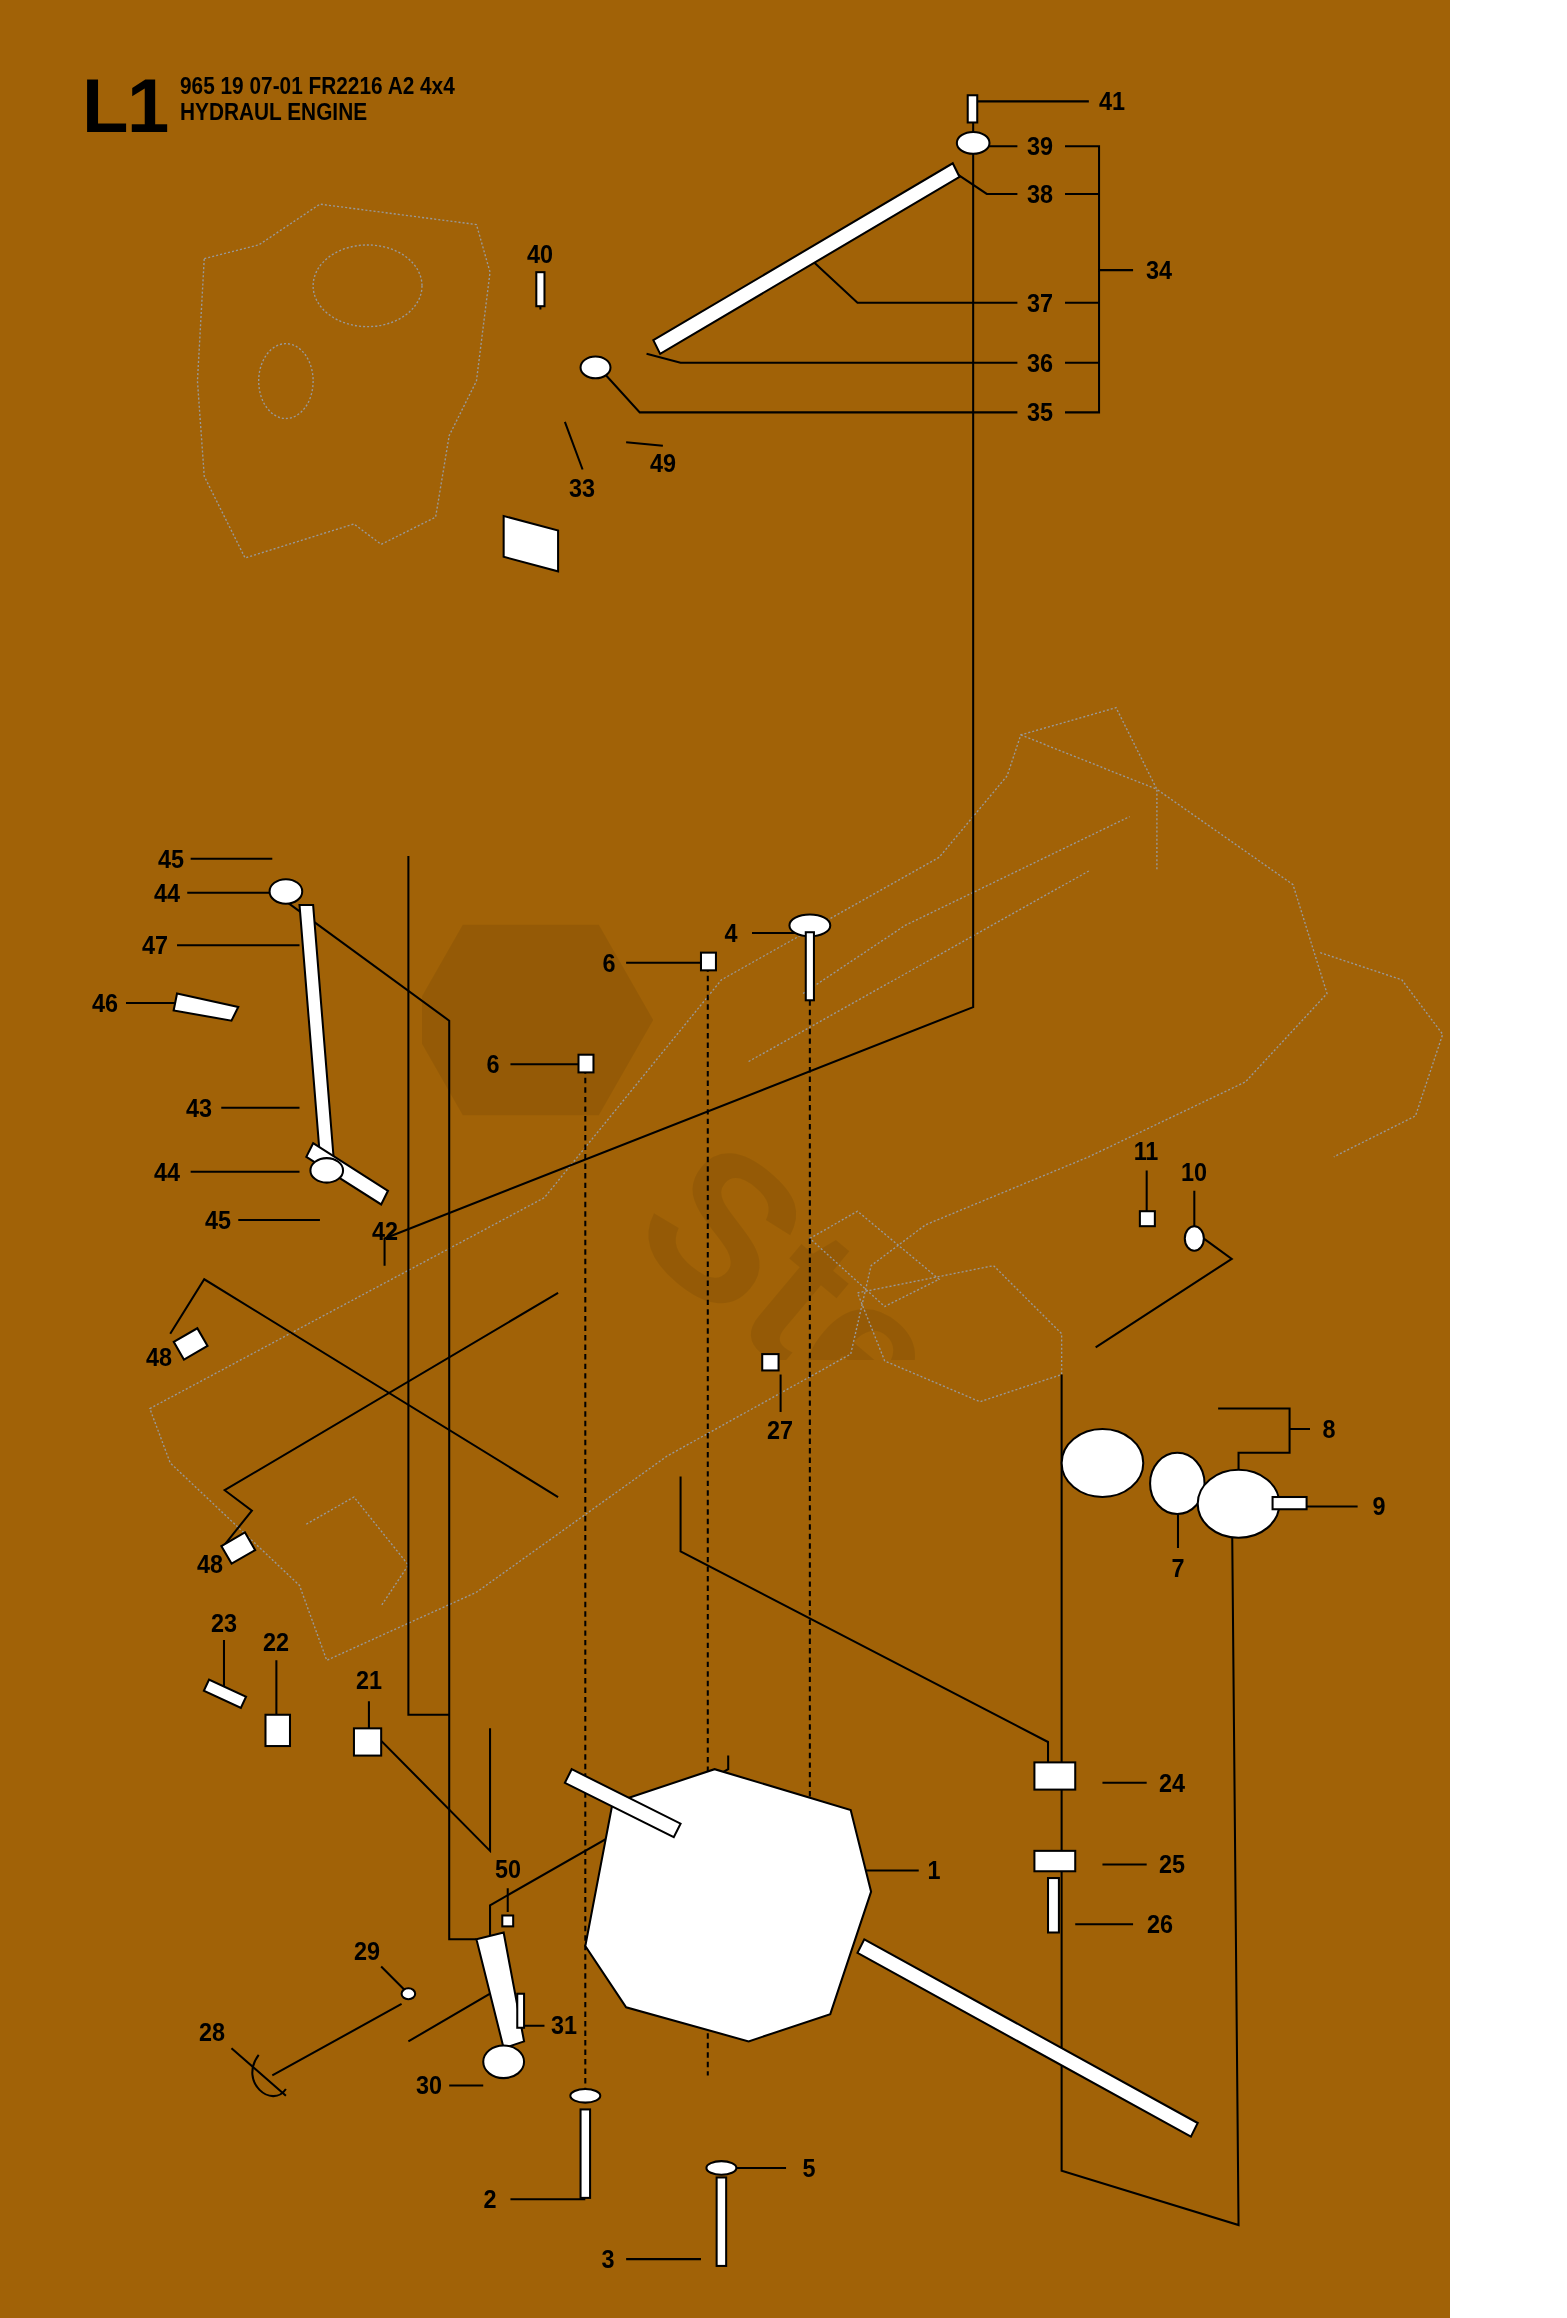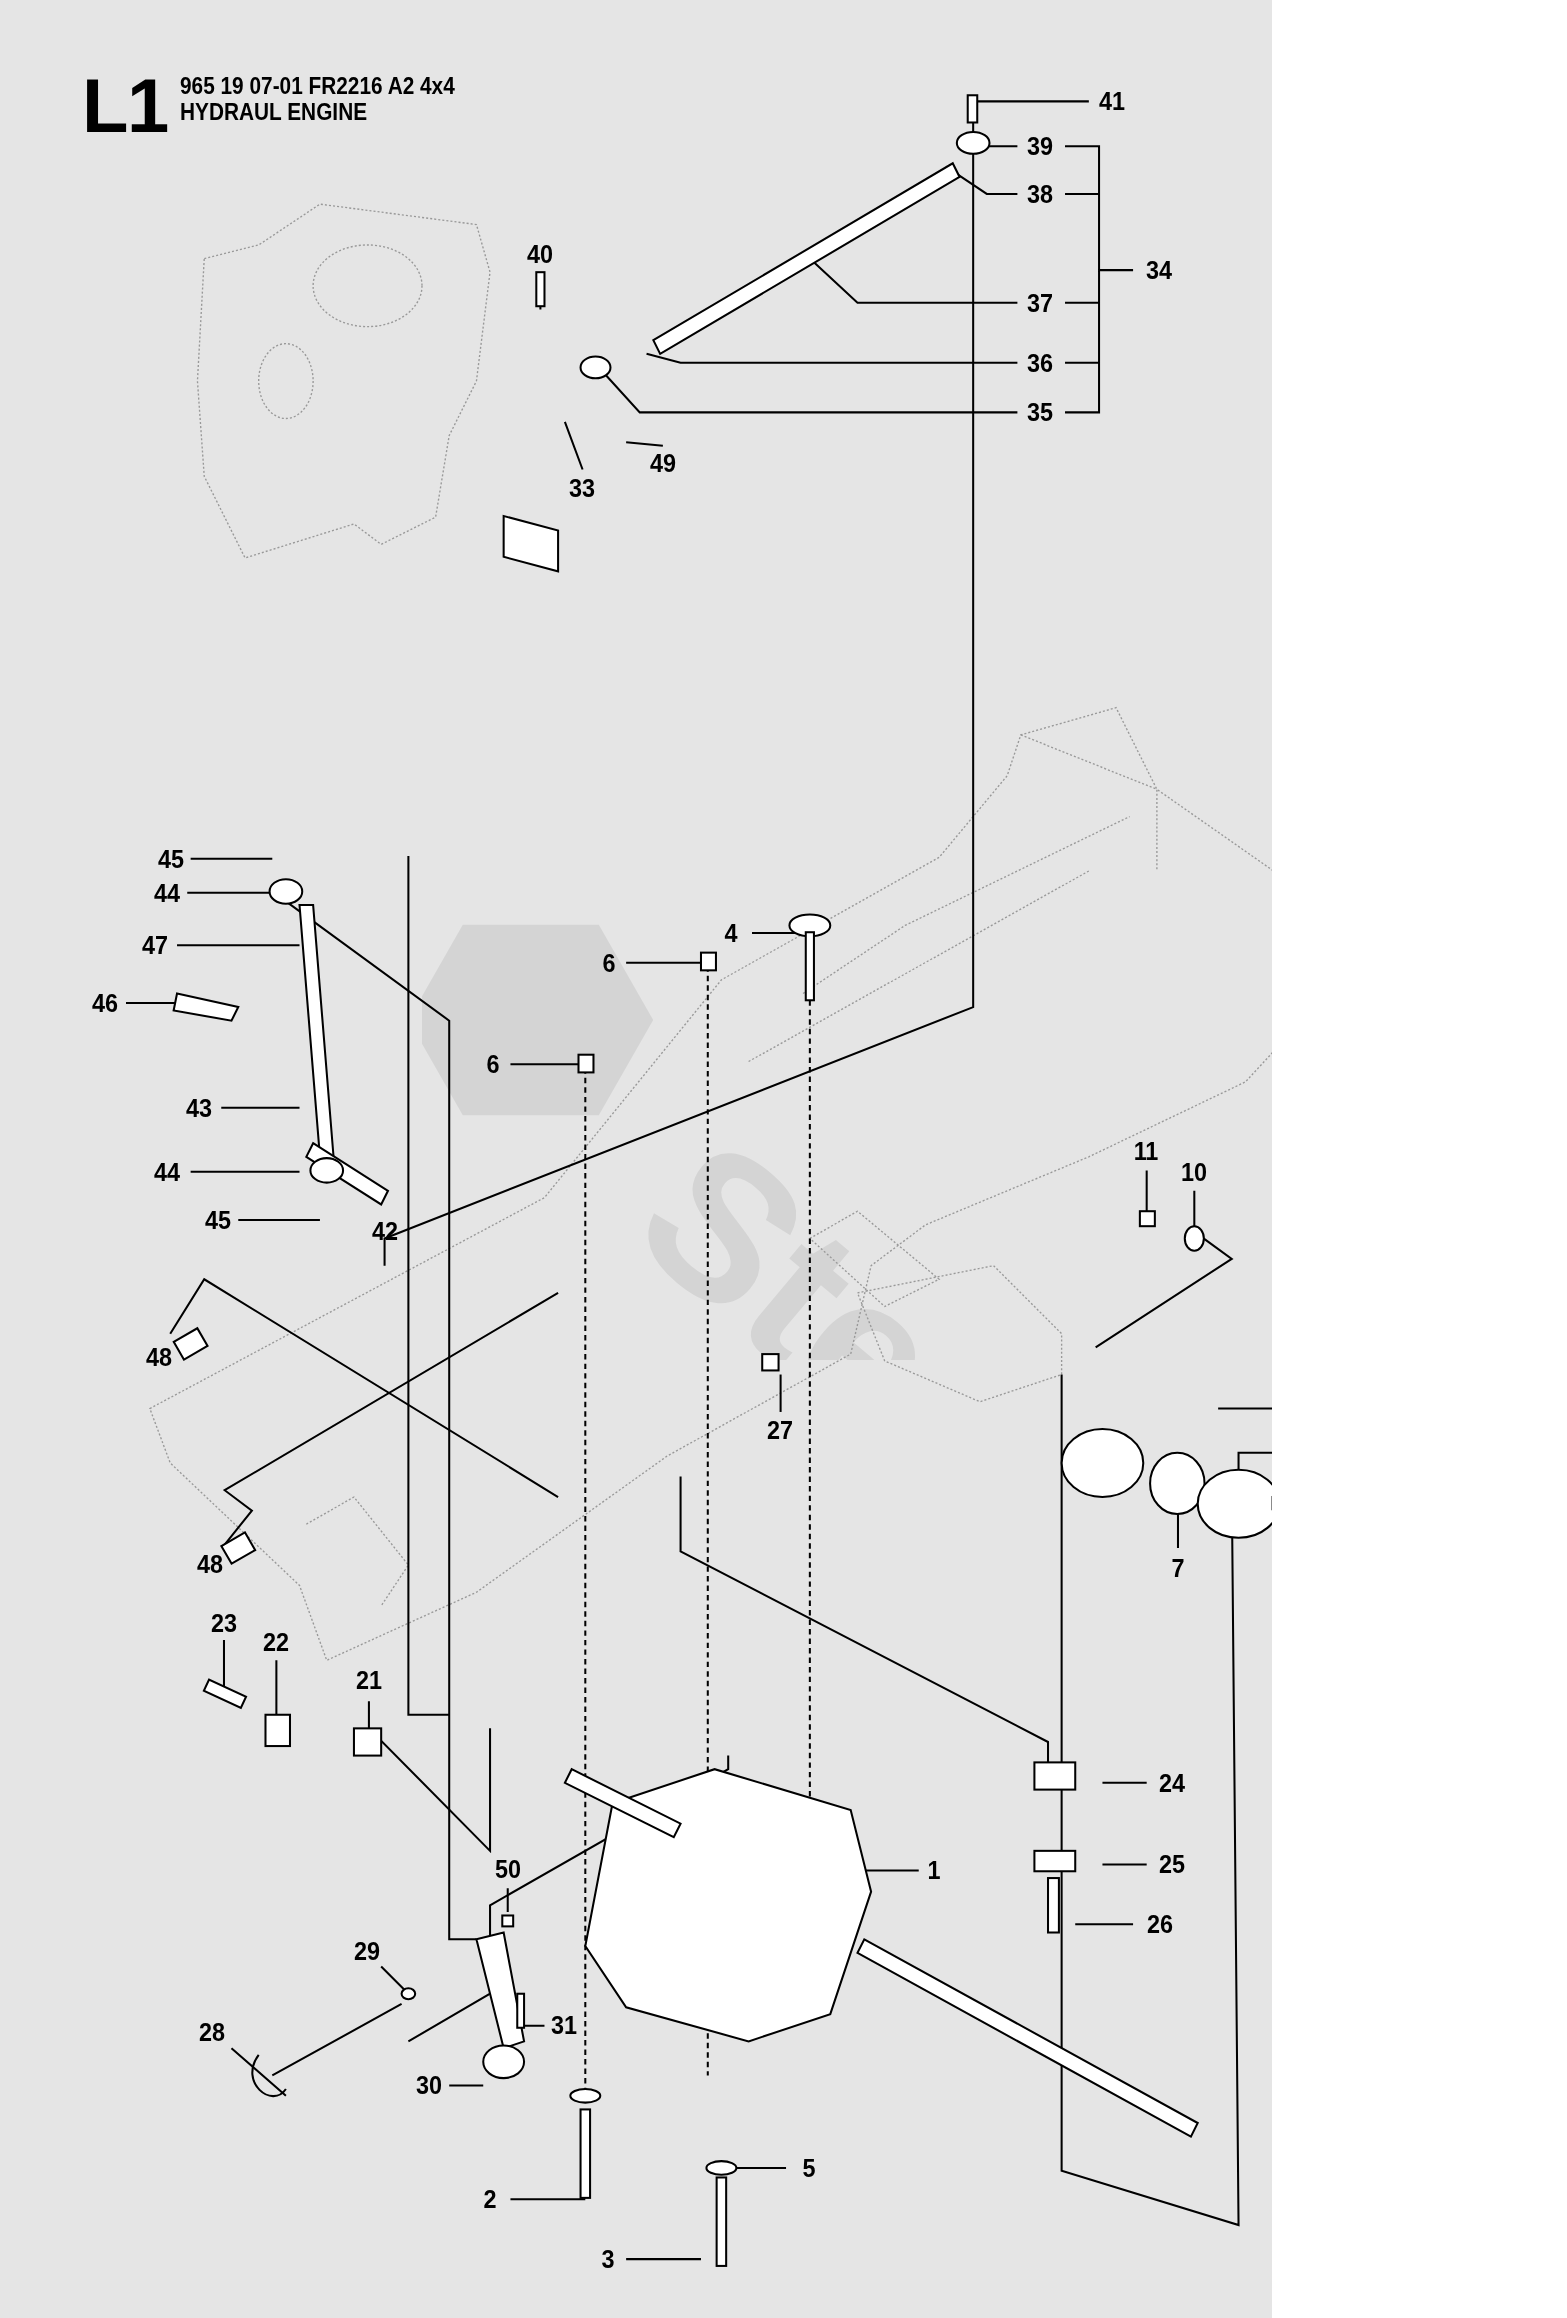--- a/index.html
+++ b/index.html
@@ -1,16 +1,16 @@
 <!DOCTYPE html>
 <html style="font-size:11px"><head>
 <meta charset="utf-8">
 <style>
   html, body { margin:0; padding:0; background:#ffffff; }
-  #page { position:relative; width:1272px; height:2319px; background:#e5e5e5; overflow:hidden; font-family:"Liberation Sans", sans-serif; }
+  #page { position:relative; width:1450px; height:2319px; background:#a16207; overflow:hidden; font-family:"Liberation Sans", sans-serif; }
   #drawing { position:absolute; left:0; top:0; width:1568px; height:2319px; }
   .sheet-id { position:absolute; left:82px; top:68px; font-size:76px; font-weight:bold; line-height:1; color:#000; letter-spacing:-1.4px; }
   .sheet-text { position:absolute; left:180px; top:73px; font-size:24.5px; font-weight:bold; line-height:26px; color:#000; transform:scaleX(0.85); transform-origin:left top; }
   .callout { position:absolute; font-size:26px; font-weight:bold; color:#000; line-height:1; transform:translate(-50%,-50%) scaleX(0.9); white-space:nowrap; }
   .watermark { position:absolute; left:422px; top:884px; width:748px; height:476px; pointer-events:none; opacity:0.07; }
 </style>
 </head>
 <body>
 
 <div id="page">

